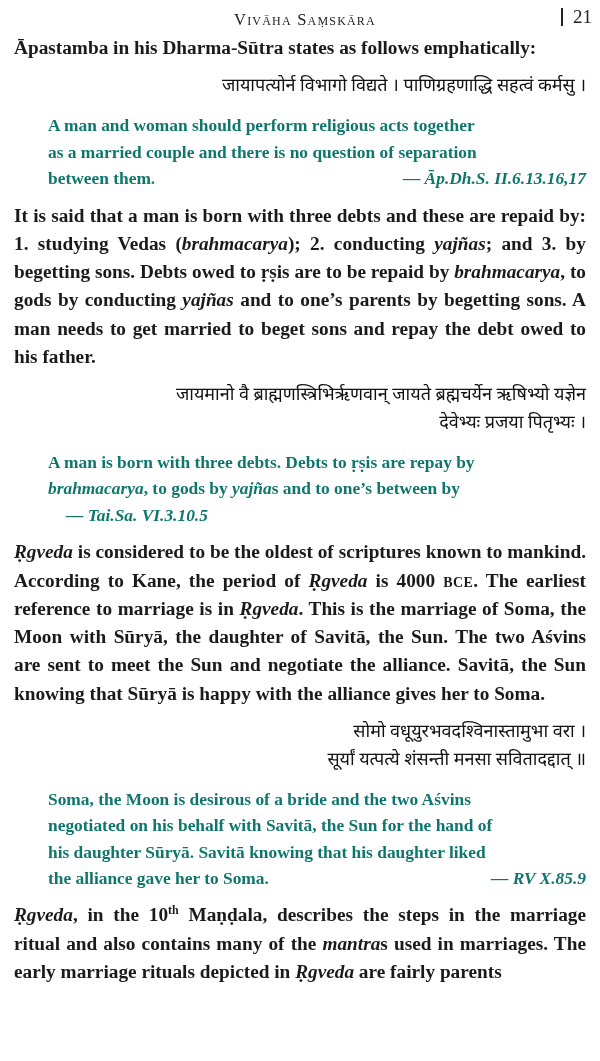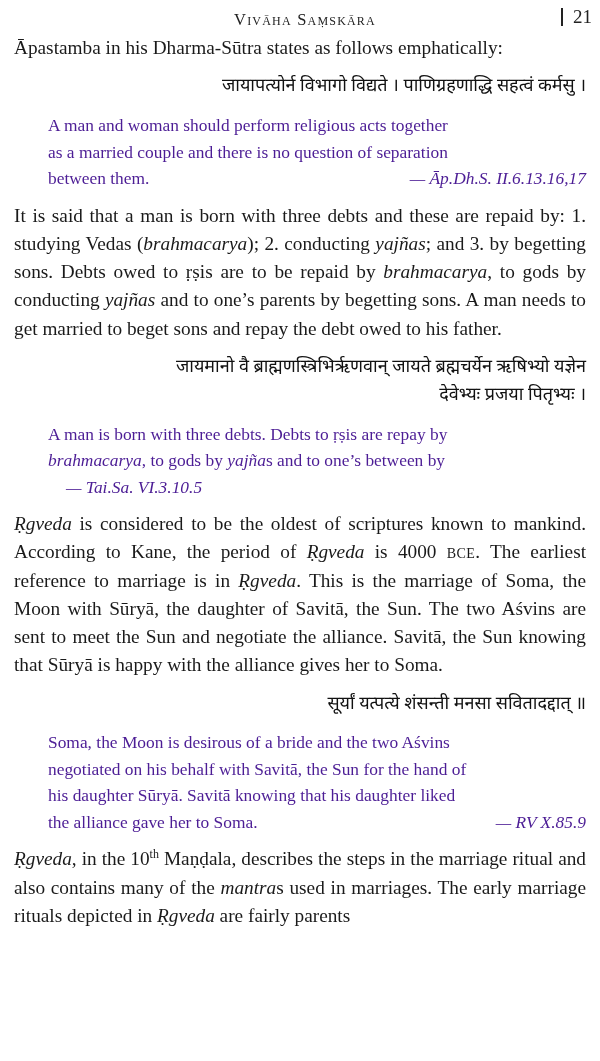--- a/index.html
+++ b/index.html
@@ -56,20 +56,21 @@
     font-size: 19px;
     color: #222;
   }
   .body {
     padding: 4px 14px 0 14px;
   }
   p {
     margin: 0 0 0 0;
     text-align: justify;
     text-justify: inter-word;
+    font-weight: bold;
   }
   .para {
     font-size: 19.3px;
     line-height: 1.465;
     margin-bottom: 10px;
     hyphens: none;
   }
   .sanskrit {
     font-size: 18px;
     line-height: 1.55;
@@ -79,21 +80,22 @@
     font-family: "Liberation Serif", "DejaVu Serif", serif;
   }
   .sanskrit.indent-more {
     margin-left: 34px;
   }
   .quote {
     font-size: 17.4px;
     line-height: 1.52;
     margin: 12px 0 10px 34px;
     text-align: justify;
-    color: #4c1d95;
+    color: #0f766e;
+    font-weight: bold;
   }
   .quote .line {
     display: block;
   }
   .attrib-line {
     display: flex;
     justify-content: space-between;
     align-items: center;
   }
   .attrib {
@@ -152,20 +154,21 @@
       <span class="line">A man is born with three debts. Debts to ṛṣis are repay by</span>
       <span class="line"><i>brahmacarya</i><span>, to gods by </span><i>yajña</i><span>s and to one’s between by</span></span>
       <span class="attrib-line">
         <span class="attrib it">— Tai.Sa. VI.3.10.5</span>
       </span>
     </div>
 
     <p class="para"><i>Ṛgveda</i><span> is considered to be the oldest of scriptures known to mankind. According to Kane, the period of </span><i>Ṛgveda</i><span> is 4000 </span><span class="sc">bce</span><span>. The earliest reference to marriage is in </span><i>Ṛgveda</i><span>. This is the marriage of Soma, the Moon with Sūryā, the daughter of Savitā, the Sun. The two Aśvins are sent to meet the Sun and negotiate the alliance. Savitā, the Sun knowing that Sūryā is happy with the alliance gives her to Soma.</span></p>
 
     <div class="sanskrit indent-more">
+      <div>सोमो वधूयुरभवदश्विनास्तामुभा वरा ।</div>
       <div>सूर्यां यत्पत्ये शंसन्ती मनसा सवितादद्दात् ॥</div>
     </div>
 
     <div class="quote">
       <span class="line">Soma, the Moon is desirous of a bride and the two Aśvins</span>
       <span class="line">negotiated on his behalf with Savitā, the Sun for the hand of</span>
       <span class="line">his daughter Sūryā. Savitā knowing that his daughter liked</span>
       <span class="attrib-line">
         <span>the alliance gave her to Soma.</span>
         <span class="attrib it">— RV X.85.9</span>

